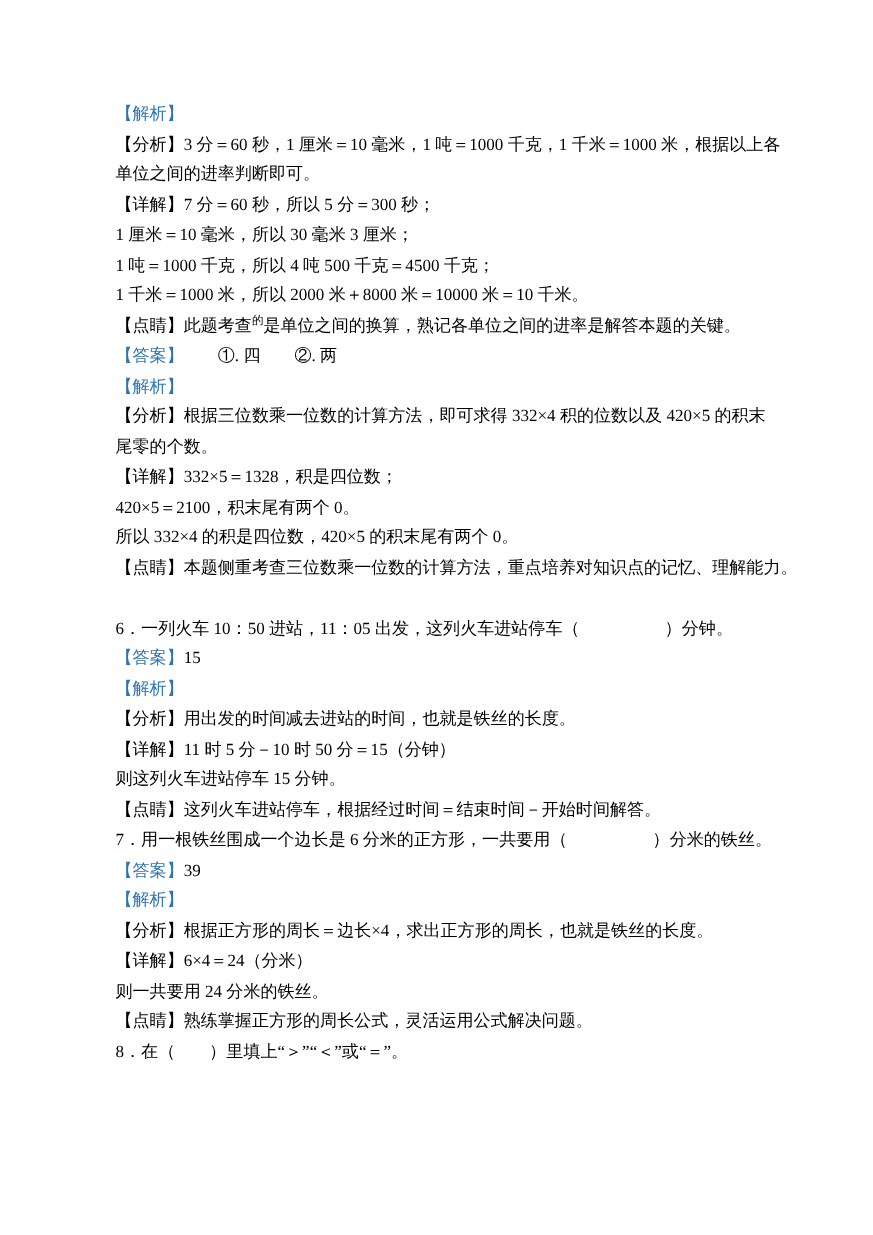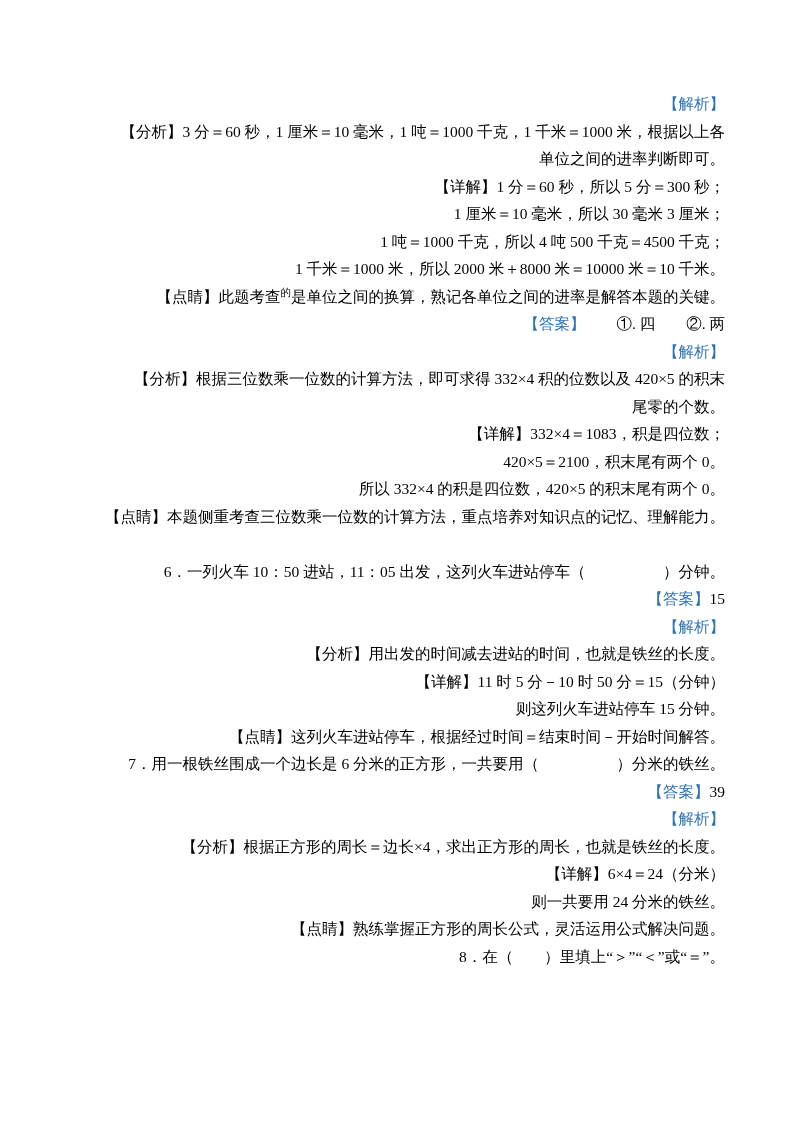--- a/index.html
+++ b/index.html
@@ -16,21 +16,20 @@
     height: 1123px;
     background: #ffffff;
     font-family: "Liberation Serif", "DejaVu Serif", serif;
     color: #000000;
   }
   .content {
     position: absolute;
     left: 105px;
     top: 90px;
     width: 620px;
-    text-align: right;
   }
   .line {
     font-size: 15.5px;
     line-height: 27.5px;
     height: 27.5px;
     white-space: pre;
     color: #000000;
   }
   .line .accent {
     color: #2E74B5;
@@ -42,30 +41,30 @@
   }
 </style>
 </head>
 <body>
 
 <div class="page">
   <div class="content">
       <div class="line"><span class="accent">【解析】</span></div>
       <div class="line"><span>【分析】3 分＝60 秒，1 厘米＝10 毫米，1 吨＝1000 千克，1 千米＝1000 米，根据以上各</span></div>
       <div class="line"><span>单位之间的进率判断即可。</span></div>
-      <div class="line"><span>【详解】1 分＝60 秒，所以 5 分＝300 秒；</span></div>
+      <div class="line"><span>【详解】7 分＝60 秒，所以 5 分＝300 秒；</span></div>
       <div class="line"><span>1 厘米＝10 毫米，所以 30 毫米 3 厘米；</span></div>
       <div class="line"><span>1 吨＝1000 千克，所以 4 吨 500 千克＝4500 千克；</span></div>
       <div class="line"><span>1 千米＝1000 米，所以 2000 米＋8000 米＝10000 米＝10 千米。</span></div>
       <div class="line"><span>【点睛】此题考查</span><span class="sup">的</span><span>是单位之间的换算，熟记各单位之间的进率是解答本题的关键。</span></div>
       <div class="line"><span class="accent">【答案】</span><span>　　①. 四　　②. 两</span></div>
       <div class="line"><span class="accent">【解析】</span></div>
       <div class="line"><span>【分析】根据三位数乘一位数的计算方法，即可求得 332×4 积的位数以及 420×5 的积末</span></div>
       <div class="line"><span>尾零的个数。</span></div>
-      <div class="line"><span>【详解】332×4＝1083，积是四位数；</span></div>
+      <div class="line"><span>【详解】332×5＝1328，积是四位数；</span></div>
       <div class="line"><span>420×5＝2100，积末尾有两个 0。</span></div>
       <div class="line"><span>所以 332×4 的积是四位数，420×5 的积末尾有两个 0。</span></div>
       <div class="line"><span>【点睛】本题侧重考查三位数乘一位数的计算方法，重点培养对知识点的记忆、理解能力。</span></div>
       <div class="line"></div>
       <div class="line"><span>6．一列火车 10：50 进站，11：05 出发，这列火车进站停车（　　　　　）分钟。</span></div>
       <div class="line"><span class="accent">【答案】</span><span>15</span></div>
       <div class="line"><span class="accent">【解析】</span></div>
       <div class="line"><span>【分析】用出发的时间减去进站的时间，也就是铁丝的长度。</span></div>
       <div class="line"><span>【详解】11 时 5 分－10 时 50 分＝15（分钟）</span></div>
       <div class="line"><span>则这列火车进站停车 15 分钟。</span></div>

